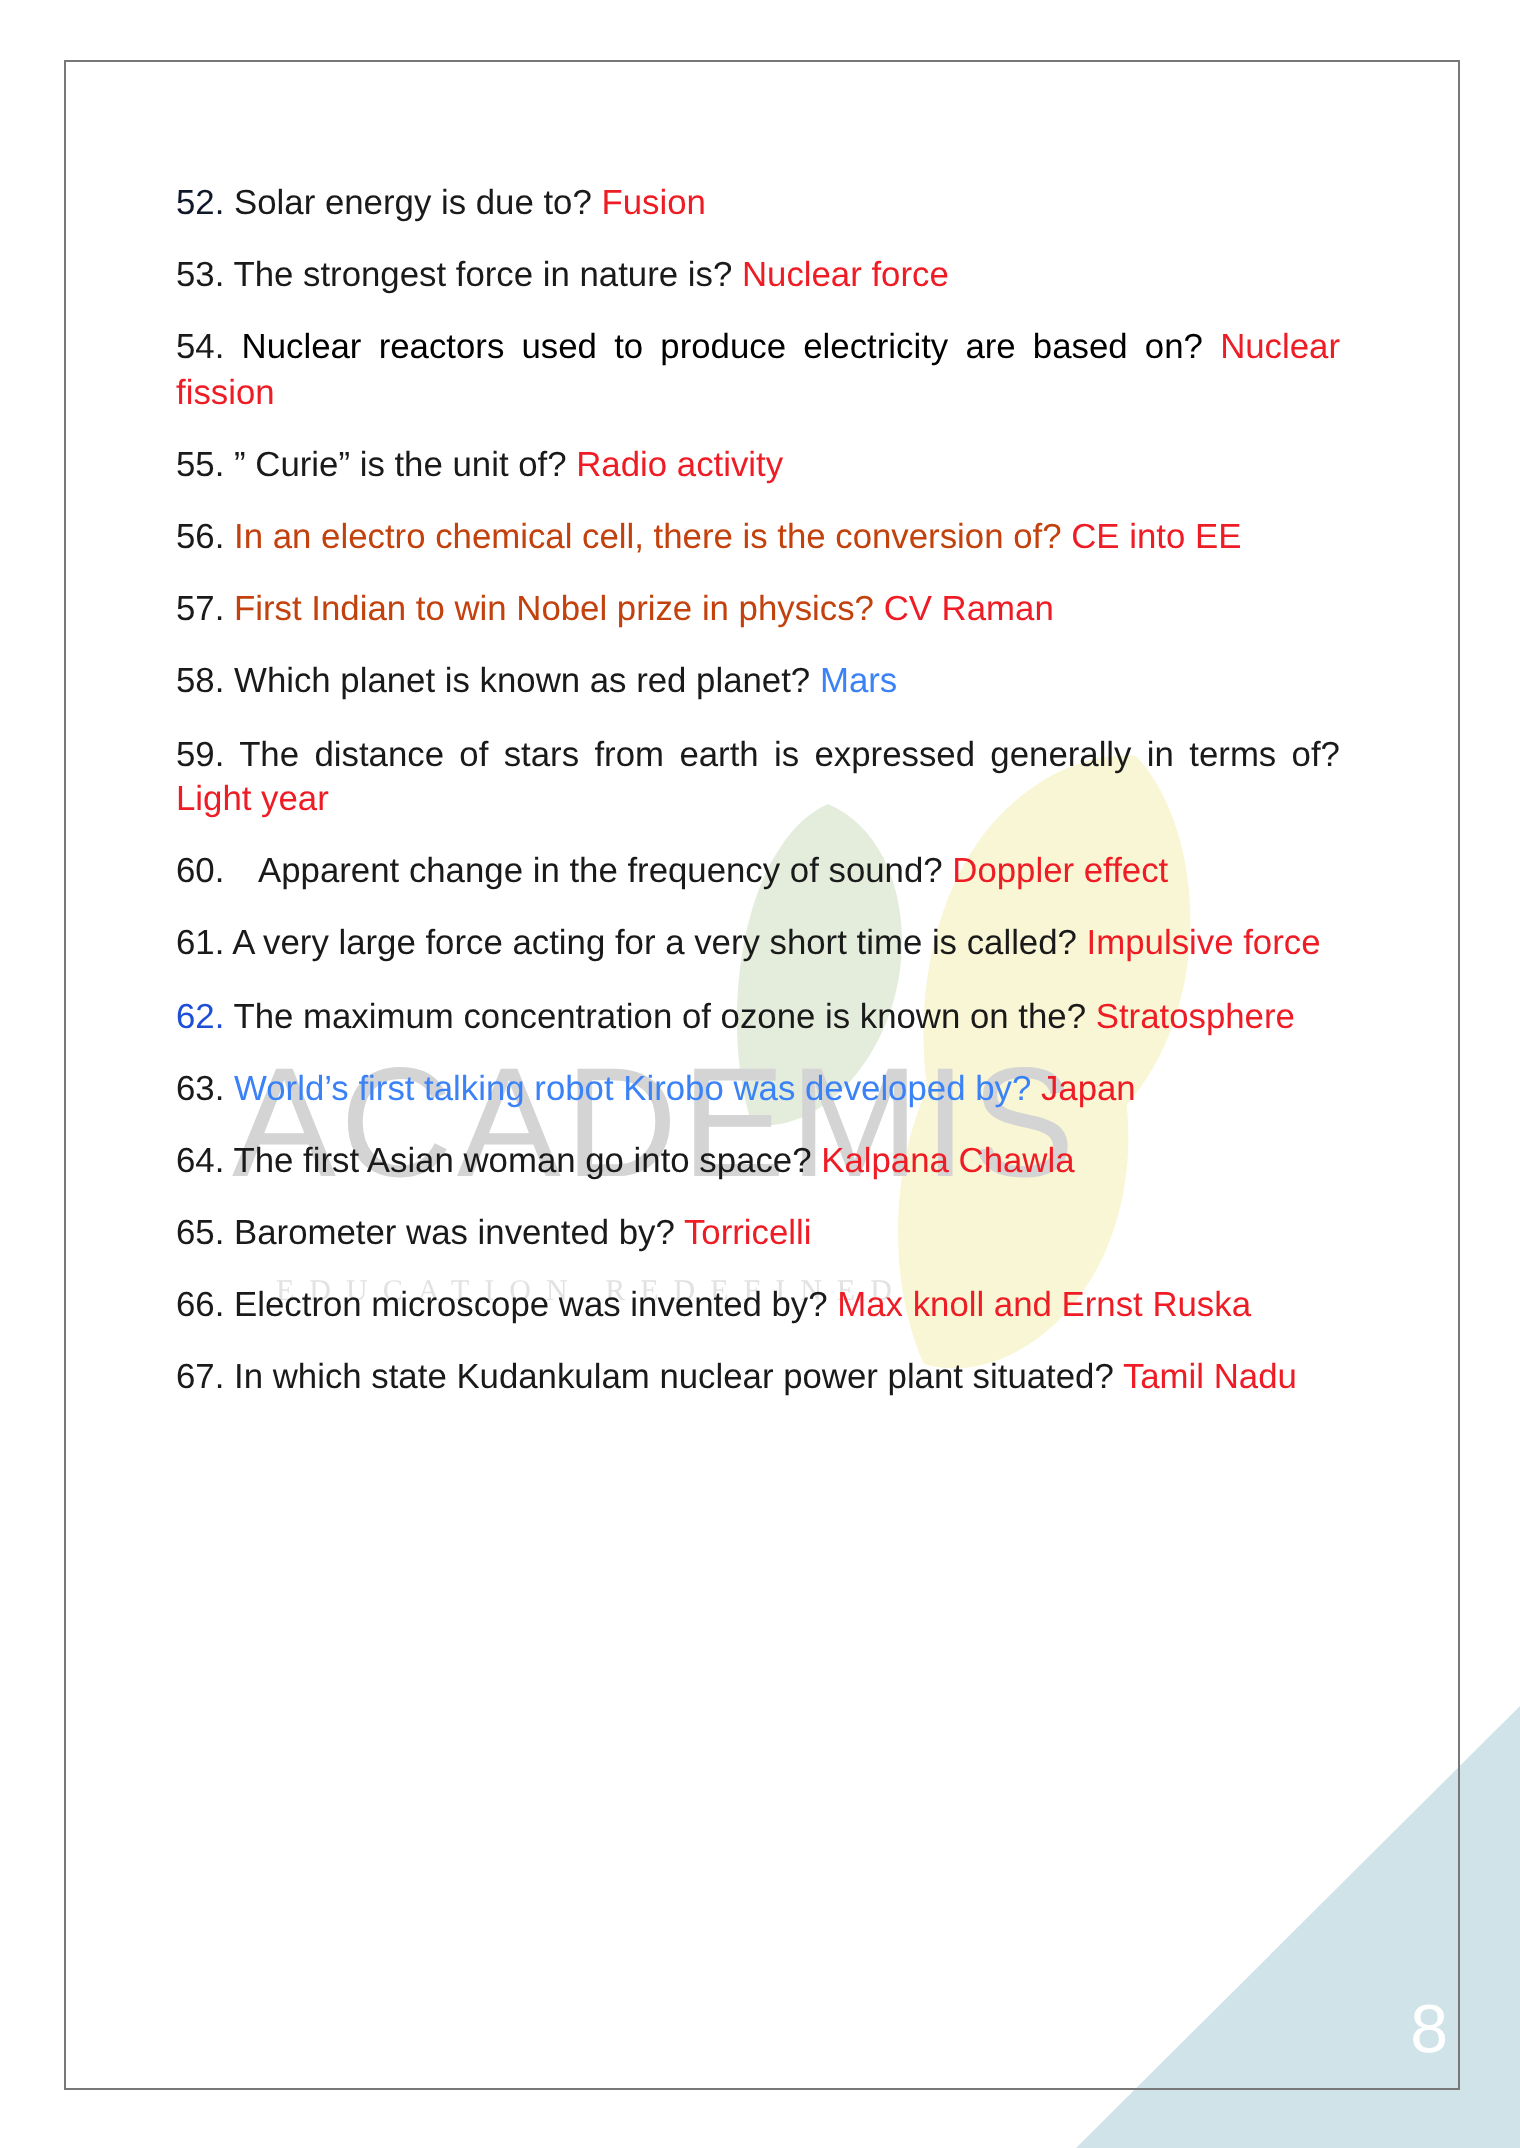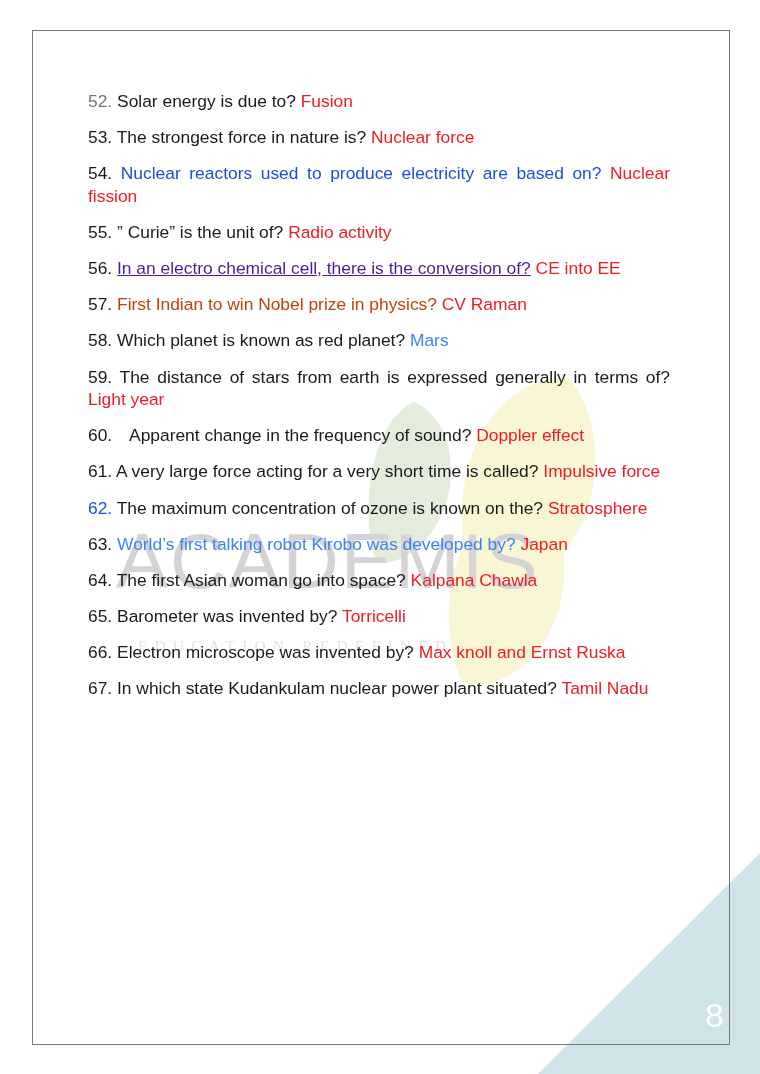--- a/index.html
+++ b/index.html
@@ -129,25 +129,25 @@
 
     <path id="leaf-yellow-top" d="M468 8 C500 42 506 118 474 168 C450 206 410 224 376 216 C352 166 358 86 396 42 C416 19 443 6 468 8 Z" fill="#f8f6d4"></path>
 
     <path id="leaf-yellow-bottom" d="M436 118 C470 152 474 226 444 272 C422 306 388 320 362 312 C340 264 346 188 380 148 C396 129 416 117 436 118 Z" fill="#f8f6d4"></path>
   </svg>
   <div id="watermark-wordmark" style="color: rgb(212, 212, 212);">ACADEMIS</div>
   <div id="watermark-tagline" style="color: rgb(226, 226, 226);">EDUCATION REDEFINED</div>
 </div>
 
 <div id="qa-list">
-    <p class="qa-item"><span class="qa-q" style="color: #737373;">52.</span> <span class="qa-q" style="color: rgb(26, 26, 26);">Solar energy is due to?</span> <span class="qa-a" style="color: rgb(238, 28, 37);">Fusion</span></p>
+    <p class="qa-item"><span class="qa-q" style="color: #0f172a;">52.</span> <span class="qa-q" style="color: rgb(26, 26, 26);">Solar energy is due to?</span> <span class="qa-a" style="color: rgb(238, 28, 37);">Fusion</span></p>
     <p class="qa-item"><span class="qa-q" style="color: rgb(26, 26, 26);">53.</span> <span class="qa-q" style="color: rgb(26, 26, 26);">The strongest force in nature is?</span> <span class="qa-a" style="color: rgb(238, 28, 37);">Nuclear force</span></p>
-    <p class="qa-item justify"><span class="qa-q" style="color: rgb(26, 26, 26);">54.</span> <span class="qa-q" style="color: #1d4ed8;">Nuclear reactors used to produce electricity are based on?</span> <span class="qa-a" style="color: rgb(238, 28, 37);">Nuclear fission</span></p>
+    <p class="qa-item justify"><span class="qa-q" style="color: rgb(26, 26, 26);">54.</span> <span class="qa-q" style="color: #000000;">Nuclear reactors used to produce electricity are based on?</span> <span class="qa-a" style="color: rgb(238, 28, 37);">Nuclear fission</span></p>
     <p class="qa-item"><span class="qa-q" style="color: rgb(26, 26, 26);">55.</span> <span class="qa-q" style="color: rgb(26, 26, 26);">” Curie” is the unit of?</span> <span class="qa-a" style="color: rgb(238, 28, 37);">Radio activity</span></p>
-    <p class="qa-item"><span class="qa-q" style="color: rgb(26, 26, 26);">56.</span> <span class="qa-q" style="color: #4c1d95; text-decoration: underline;">In an electro chemical cell, there is the conversion of?</span> <span class="qa-a" style="color: rgb(238, 28, 37);">CE into EE</span></p>
+    <p class="qa-item"><span class="qa-q" style="color: rgb(26, 26, 26);">56.</span> <span class="qa-q" style="color: #c2410c;">In an electro chemical cell, there is the conversion of?</span> <span class="qa-a" style="color: rgb(238, 28, 37);">CE into EE</span></p>
     <p class="qa-item"><span class="qa-q" style="color: rgb(26, 26, 26);">57.</span> <span class="qa-q" style="color: #c2410c;">First Indian to win Nobel prize in physics?</span> <span class="qa-a" style="color: rgb(238, 28, 37);">CV Raman</span></p>
     <p class="qa-item"><span class="qa-q" style="color: rgb(26, 26, 26);">58.</span> <span class="qa-q" style="color: rgb(26, 26, 26);">Which planet is known as red planet?</span> <span class="qa-a" style="color: #3b82f6;">Mars</span></p>
     <p class="qa-item justify"><span class="qa-q" style="color: rgb(26, 26, 26);">59.</span> <span class="qa-q" style="color: rgb(26, 26, 26);">The distance of stars from earth is expressed generally in terms of?</span> <span class="qa-a" style="color: rgb(238, 28, 37);">Light year</span></p>
     <p class="qa-item"><span class="qa-q" style="color: rgb(26, 26, 26);">60.</span> <span class="qa-q" style="color: rgb(26, 26, 26); margin-left: 12px;">Apparent change in the frequency of sound?</span> <span class="qa-a" style="color: rgb(238, 28, 37);">Doppler effect</span></p>
     <p class="qa-item justify"><span class="qa-q" style="color: rgb(26, 26, 26);">61.</span> <span class="qa-q" style="color: rgb(26, 26, 26);">A very large force acting for a very short time is called?</span> <span class="qa-a" style="color: rgb(238, 28, 37);">Impulsive force</span></p>
     <p class="qa-item justify"><span class="qa-q" style="color: #1d4ed8;">62.</span> <span class="qa-q" style="color: rgb(26, 26, 26);">The maximum concentration of ozone is known on the?</span> <span class="qa-a" style="color: rgb(238, 28, 37);">Stratosphere</span></p>
     <p class="qa-item"><span class="qa-q" style="color: rgb(26, 26, 26);">63.</span> <span class="qa-q" style="color: #3b82f6;">World’s first talking robot Kirobo was developed by?</span> <span class="qa-a" style="color: rgb(238, 28, 37);">Japan</span></p>
     <p class="qa-item"><span class="qa-q" style="color: rgb(26, 26, 26);">64.</span> <span class="qa-q" style="color: rgb(26, 26, 26);">The first Asian woman go into space?</span> <span class="qa-a" style="color: rgb(238, 28, 37);">Kalpana Chawla</span></p>
     <p class="qa-item"><span class="qa-q" style="color: rgb(26, 26, 26);">65.</span> <span class="qa-q" style="color: rgb(26, 26, 26);">Barometer was invented by?</span> <span class="qa-a" style="color: rgb(238, 28, 37);">Torricelli</span></p>
     <p class="qa-item"><span class="qa-q" style="color: rgb(26, 26, 26);">66.</span> <span class="qa-q" style="color: rgb(26, 26, 26);">Electron microscope was invented by?</span> <span class="qa-a" style="color: rgb(238, 28, 37);">Max knoll and Ernst Ruska</span></p>

